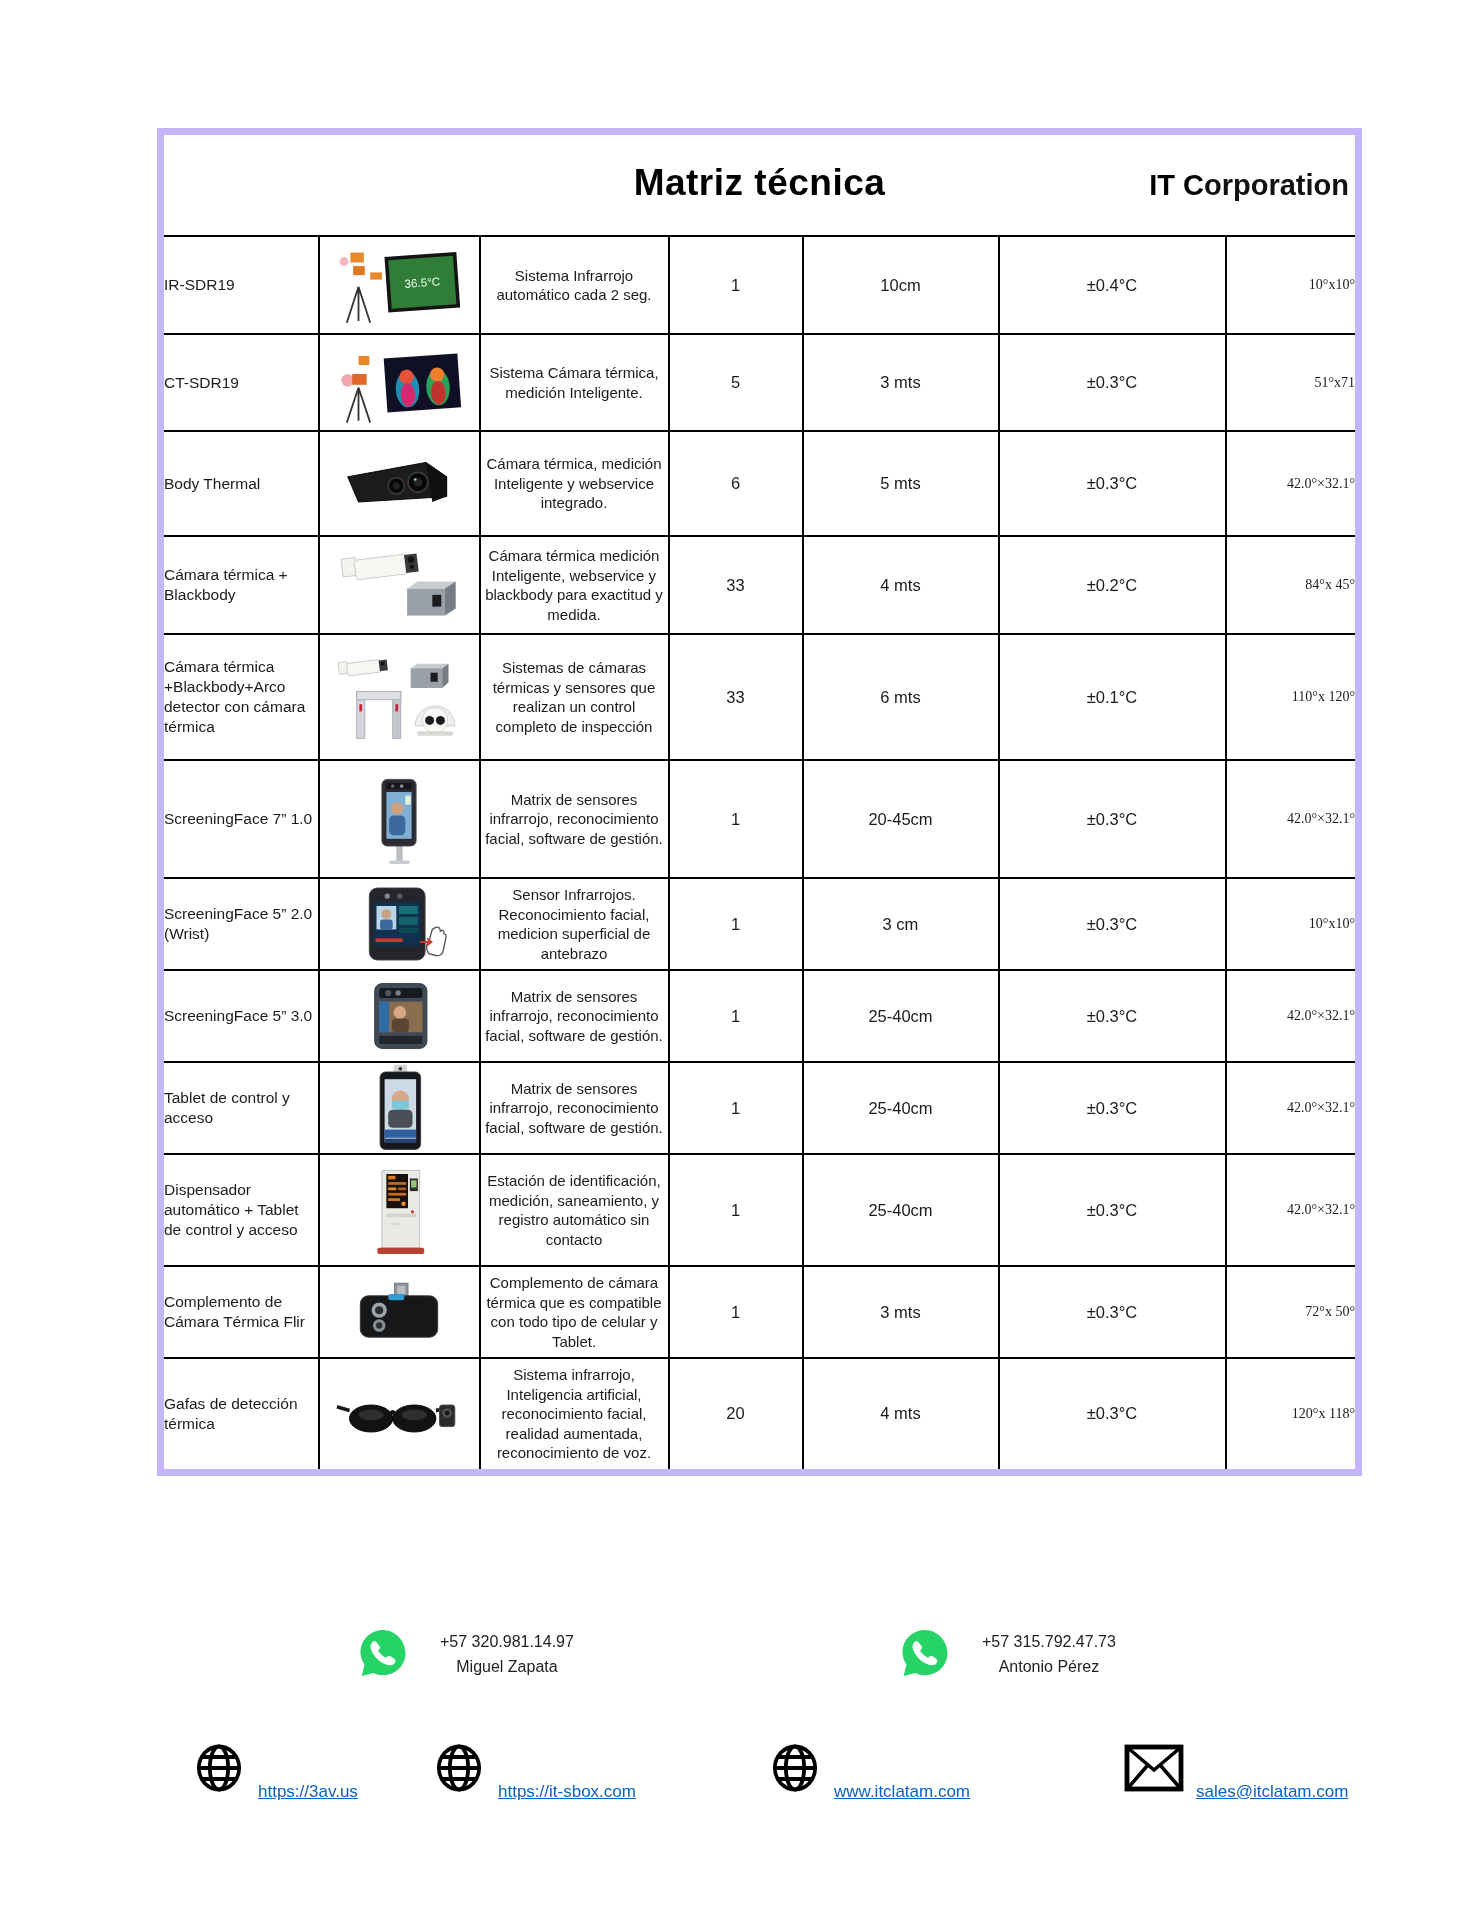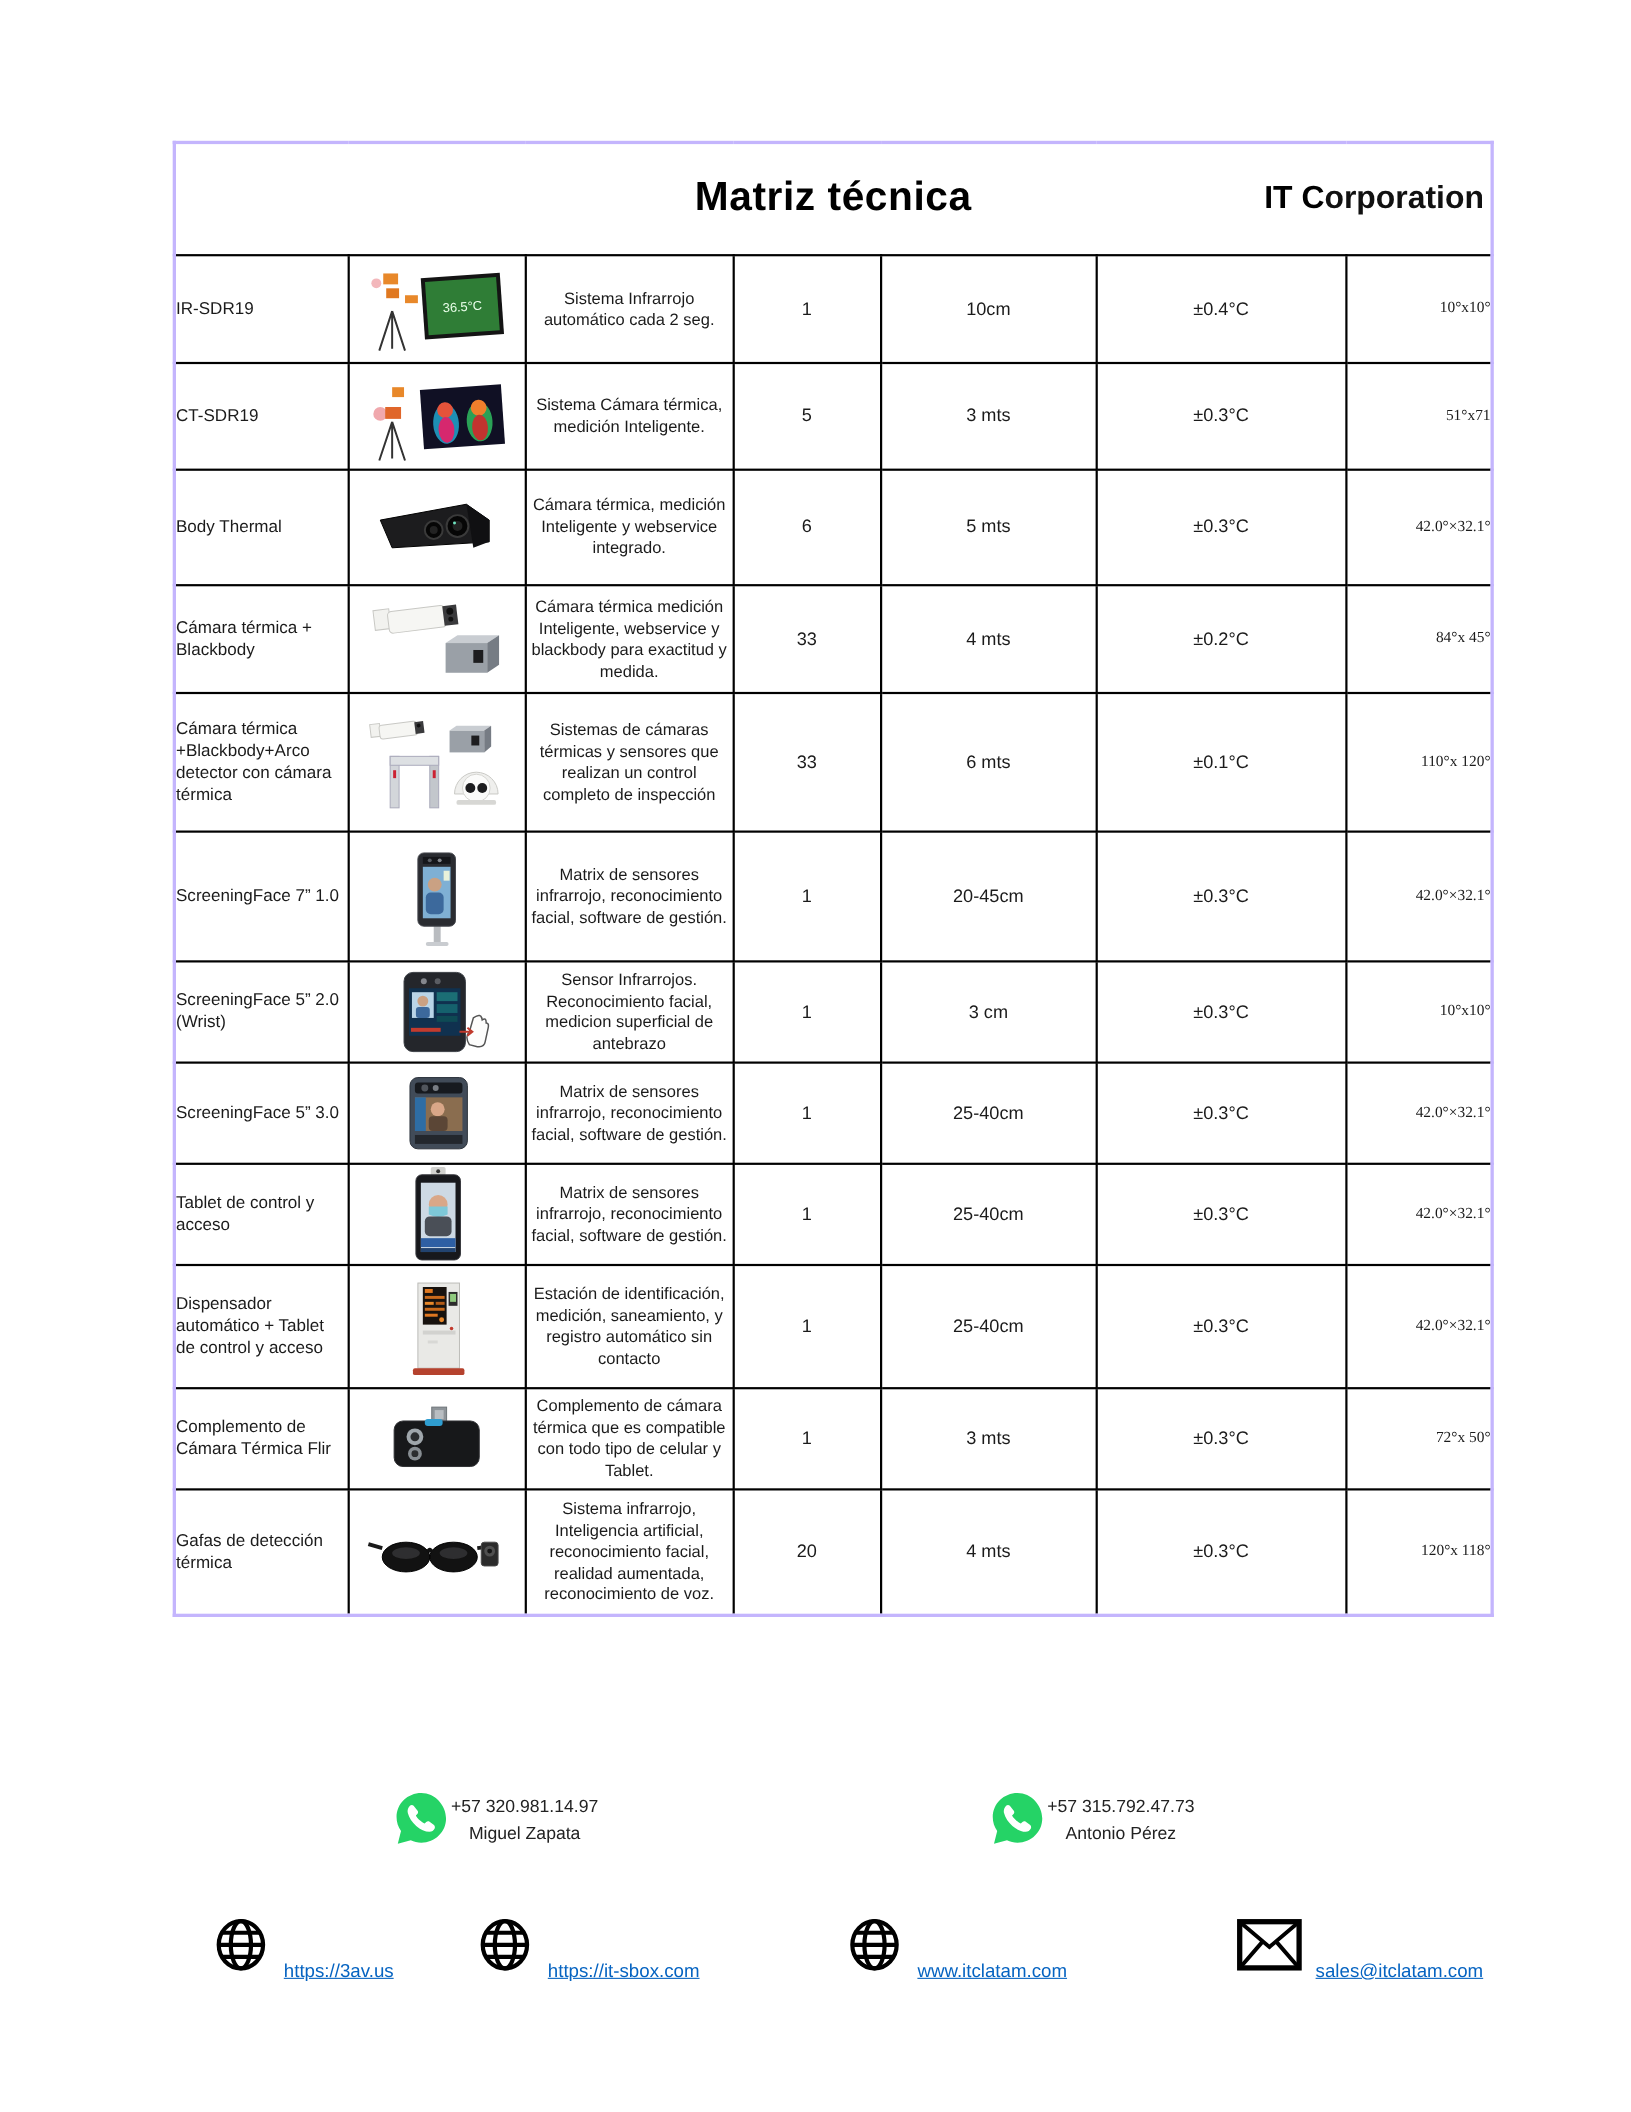--- a/index.html
+++ b/index.html
@@ -1,20 +1,20 @@
 <!DOCTYPE html>
 <html><head>
 <meta charset="utf-8">
 <style>
   html,body{margin:0;padding:0;background:#ffffff;}
   #page{position:relative;width:1483px;height:1920px;background:#fff;overflow:hidden;
         font-family:"Liberation Sans",sans-serif;color:#1b1b1b;}
 
   table#matrix{position:absolute;left:157px;top:128px;width:1198px;border-collapse:collapse;
-        table-layout:fixed;border:3px solid #c4b5fd;background:#fff;}
+        table-layout:fixed;border:7px solid #c4b5fd;background:#fff;}
   #matrix td,#matrix th{border:2px solid #000;overflow:hidden;vertical-align:middle;padding:0;}
 
   .title-cell{height:100px;position:relative;}
   .page-title{position:absolute;left:0;right:0;top:50%;transform:translateY(-54%);
         text-align:center;font-family:"Liberation Sans",sans-serif;font-weight:bold;
         font-size:37px;letter-spacing:0.5px;color:#000;}
   .logo{position:absolute;right:6px;top:50%;transform:translateY(-50%);
         font-family:"Liberation Sans",sans-serif;font-weight:bold;font-size:29px;white-space:nowrap;}
   .logo .red{color:#000000;}
   .logo .black{color:#111;}
@@ -23,21 +23,21 @@
         text-align:center;height:65px;background:#fff;color:#000;}
   .head-row th:first-child{text-align:left;padding-left:6px;}
 
   td.c-name{font-size:15.5px;text-align:left;padding:2px 4px 2px 7px;line-height:1.28;}
   td.c-image{text-align:center;}
   td.c-image svg{display:block;margin:0 auto;}
   td.c-props{font-size:15px;text-align:center;padding:2px 5px;line-height:1.3;}
   td.c-persons,td.c-distance,td.c-error{font-size:16.5px;text-align:center;}
   td.c-angle{font-family:"Liberation Serif",serif;font-weight:normal;font-size:14px;text-align:right;}
 
-  .wa-block{position:absolute;display:flex;align-items:center;gap:0;}
+  .wa-block{position:absolute;display:flex;align-items:center;gap:30px;}
   .wa-text{font-size:16px;line-height:1.55;text-align:center;color:#222;}
 
   .link-item{position:absolute;display:flex;align-items:center;gap:12px;height:60px;}
   .link-item a{color:#0563C1;text-decoration:underline;font-size:17px;font-family:"Liberation Sans",sans-serif;margin-top:44px;}
 </style>
 </head>
 <body>
 
 <div id="page">
 

